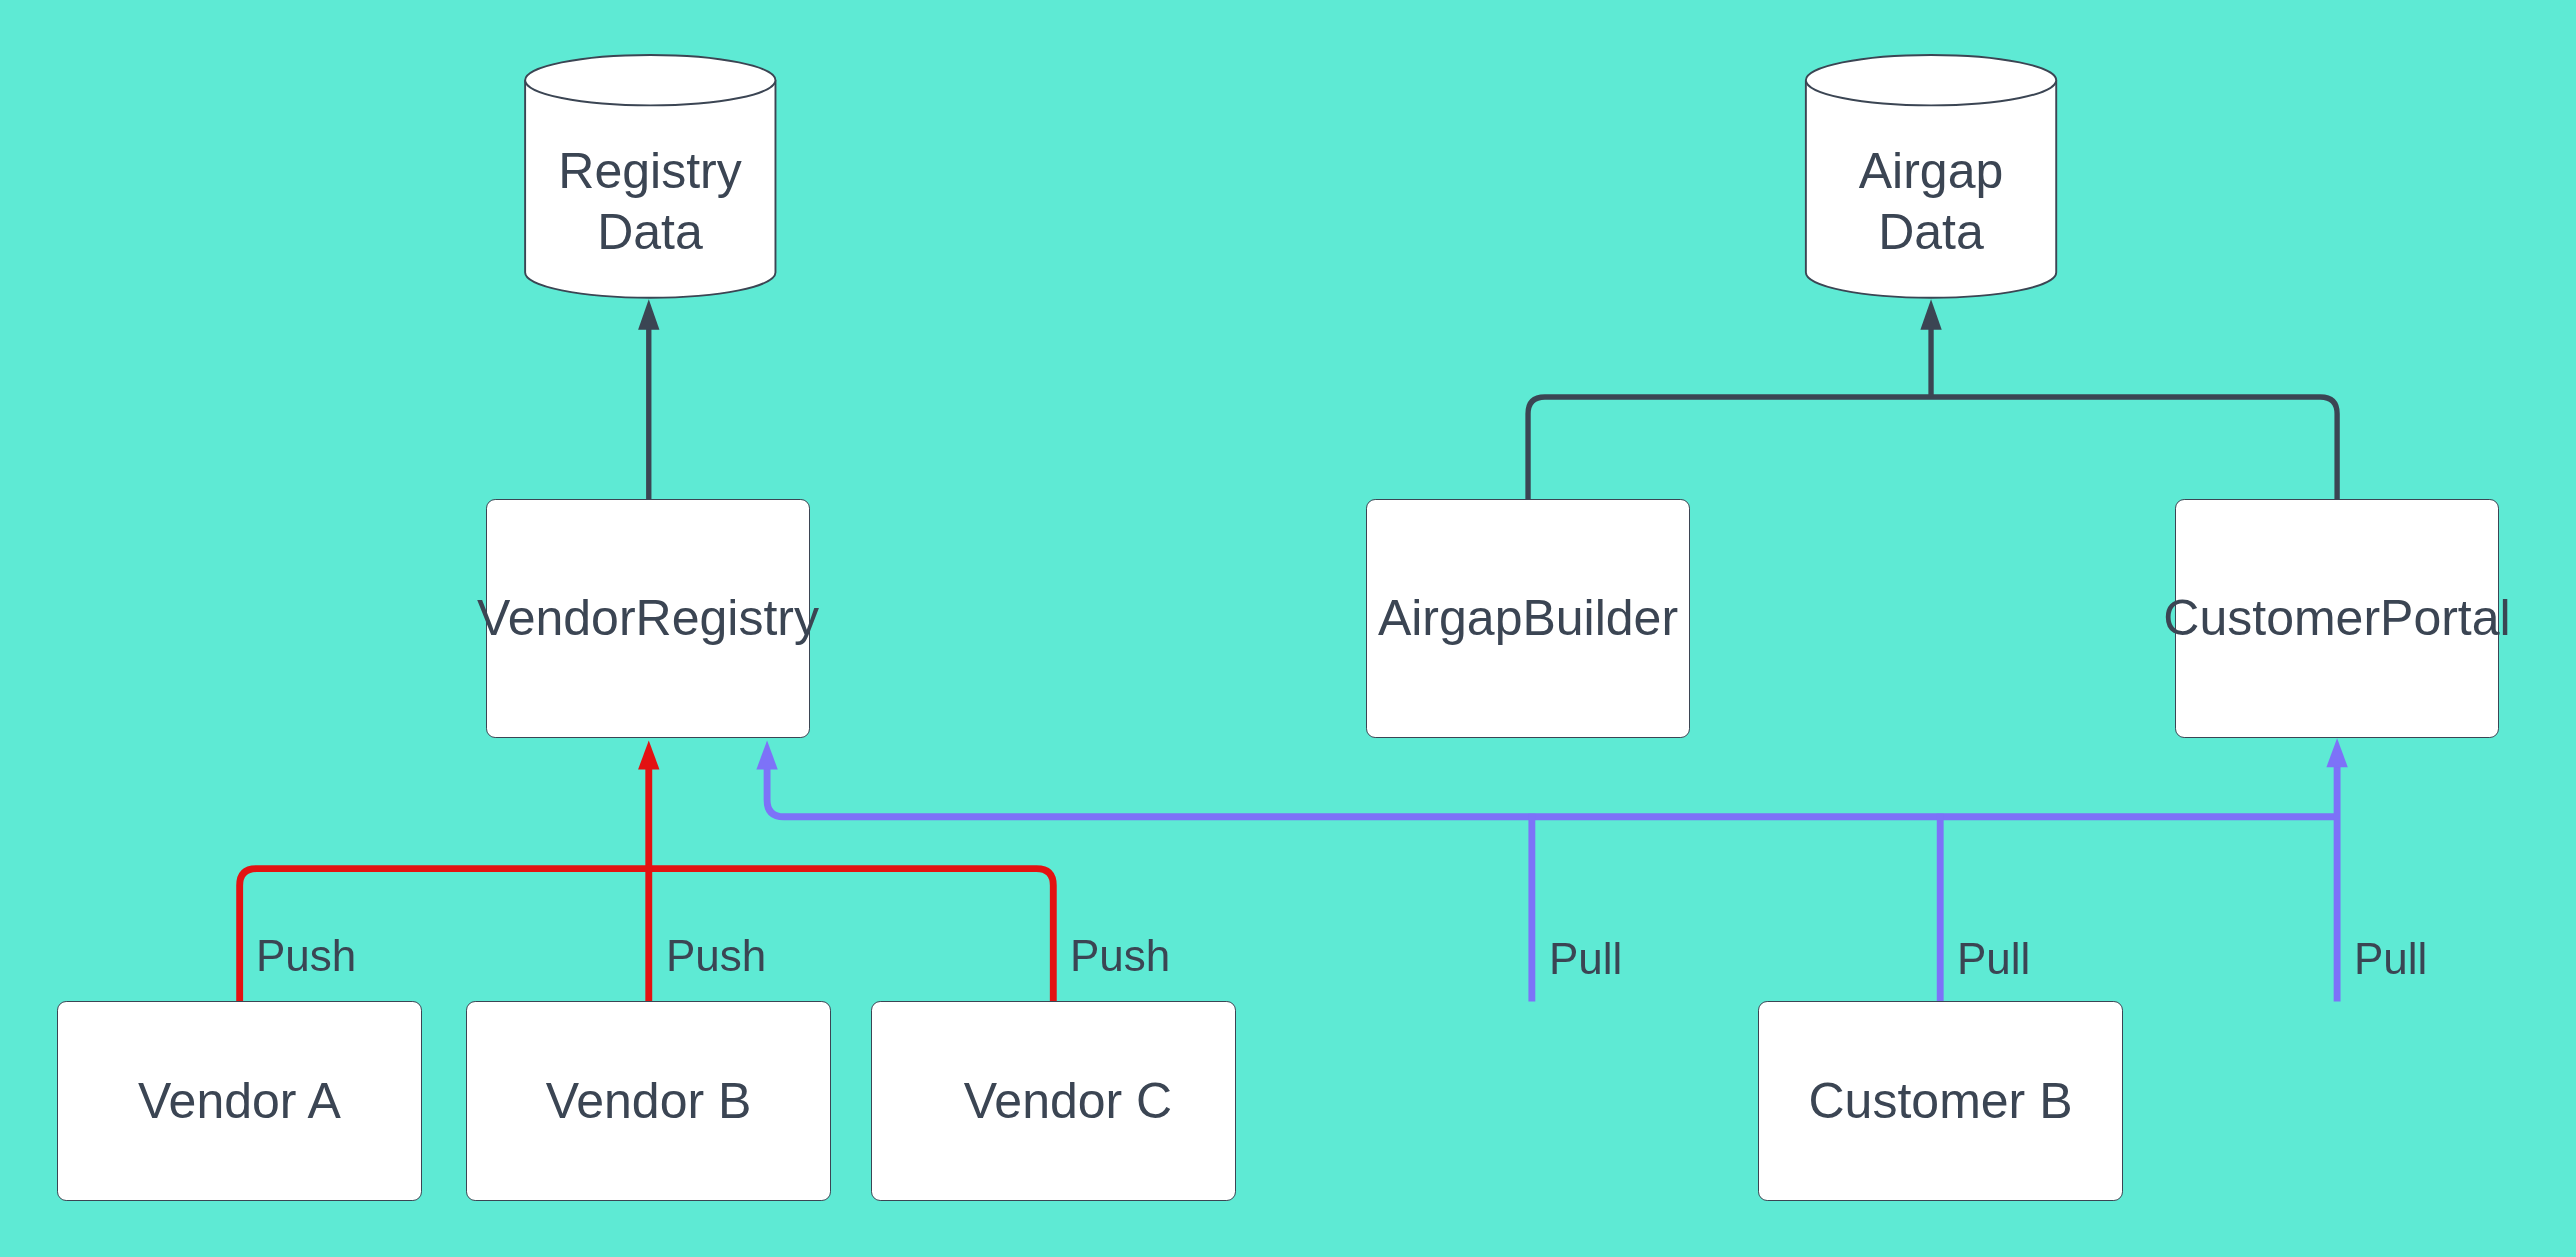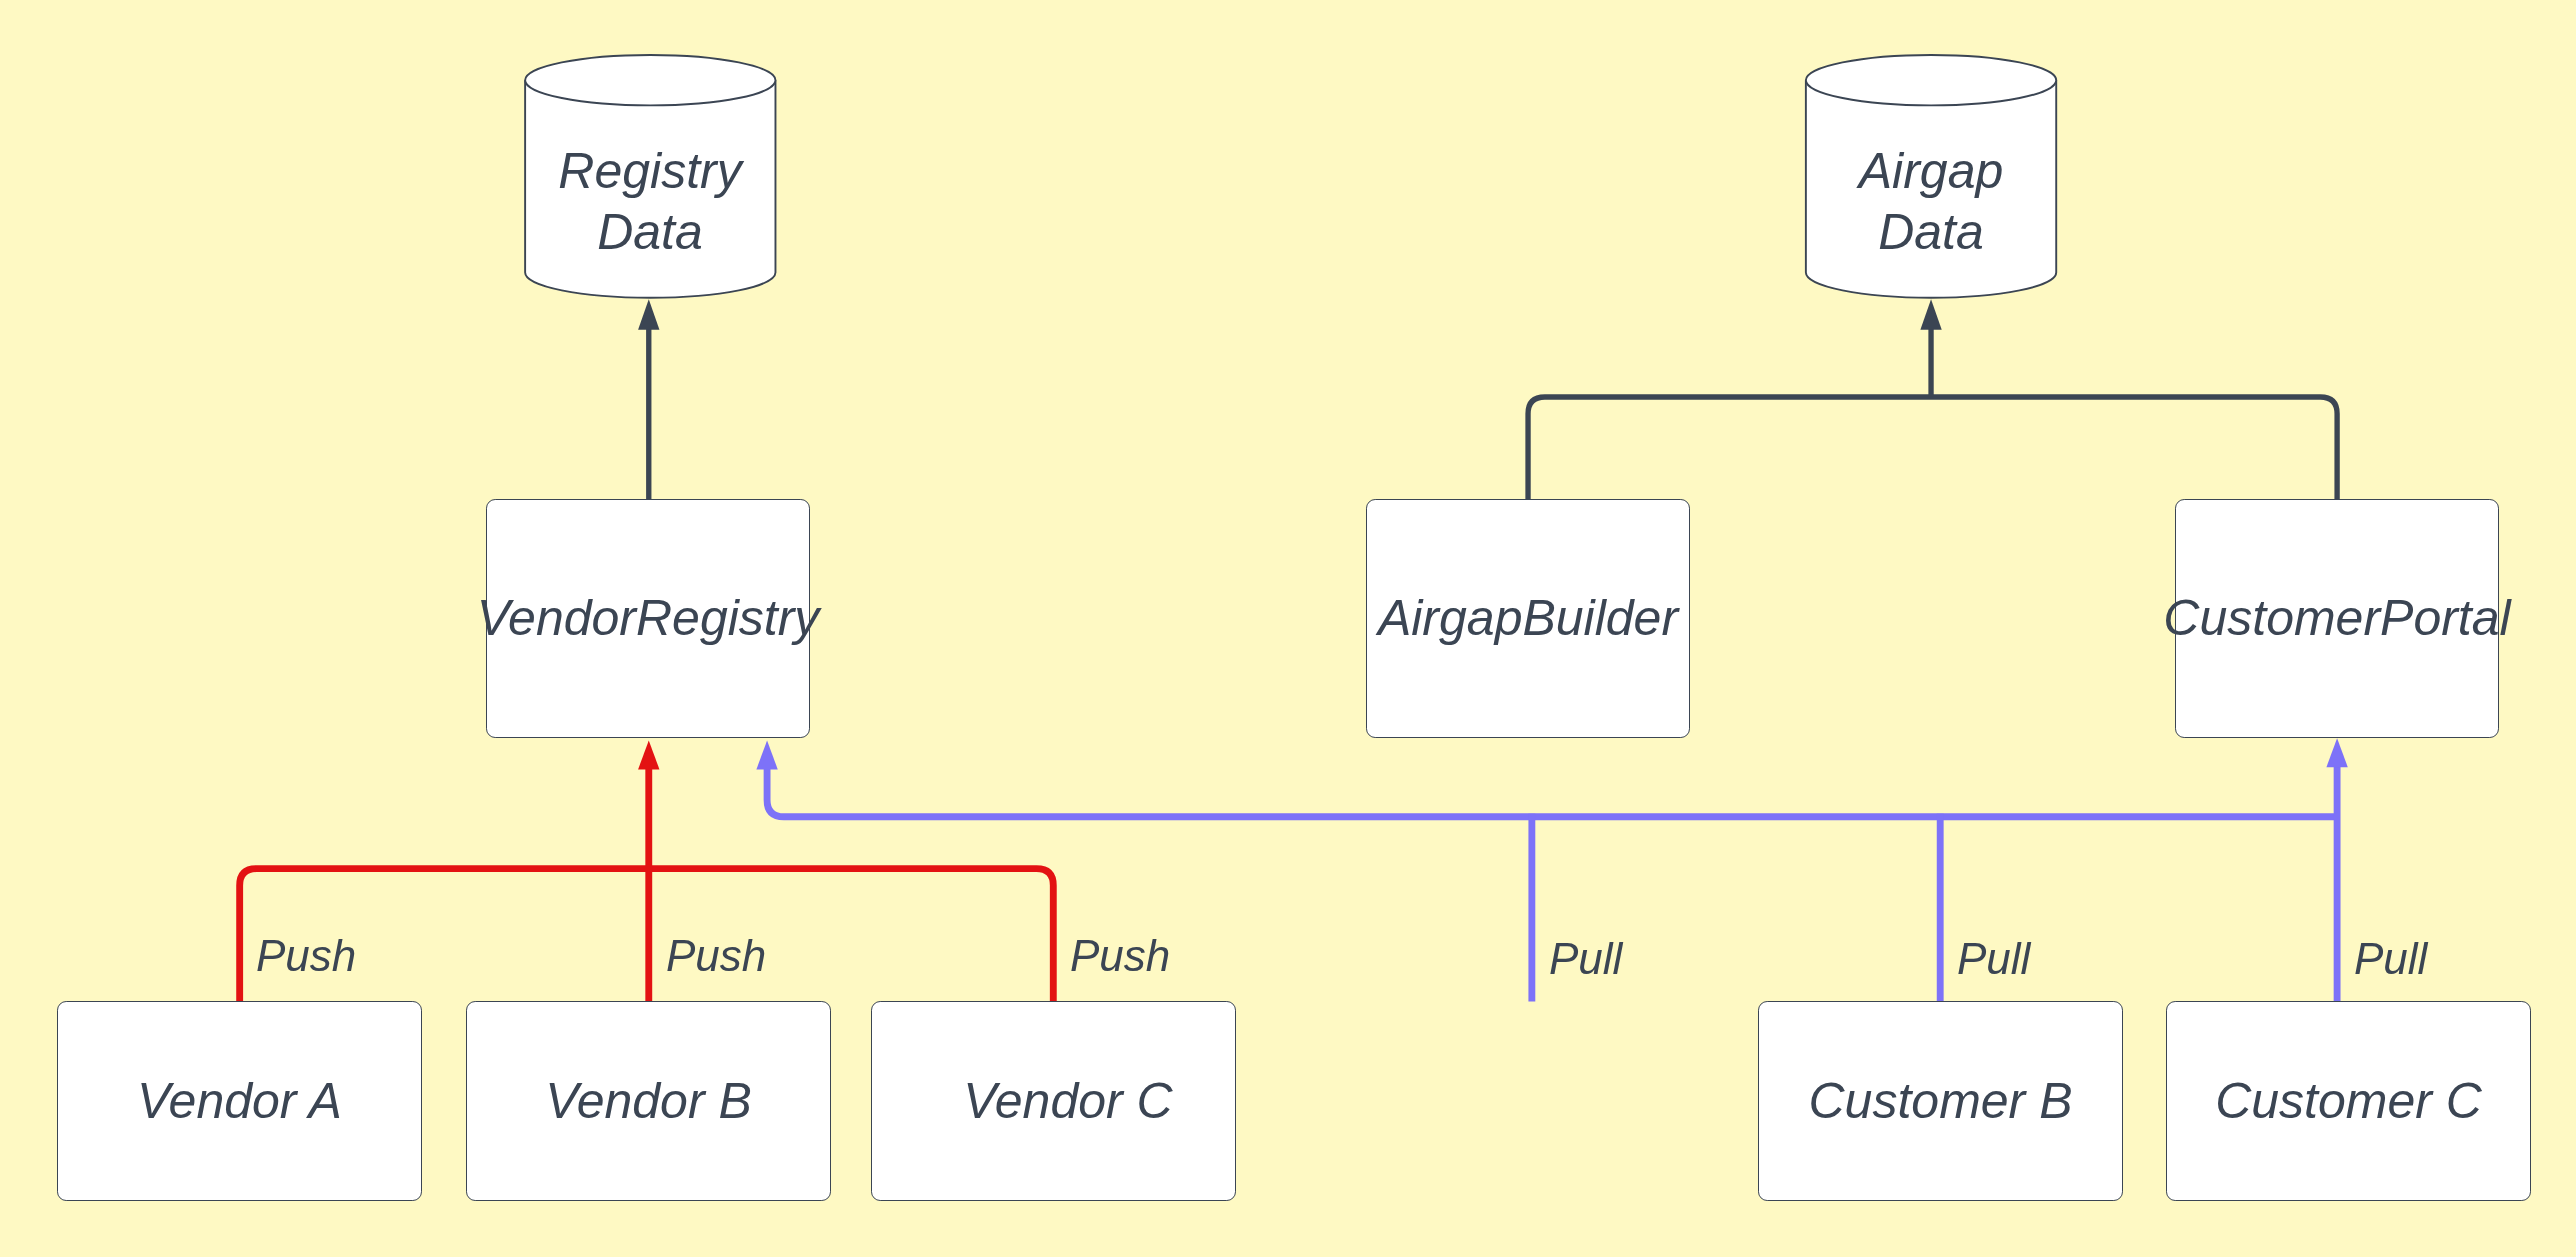--- a/index.html
+++ b/index.html
@@ -5,24 +5,23 @@
   html, body {
     margin: 0;
     padding: 0;
     background: #ffffff;
     overflow: hidden;
   }
   #canvas {
     position: relative;
     width: 2576px;
     height: 1258px;
-    background: #fef9c3;
+    background: #5eead4;
     font-family: "Liberation Sans", sans-serif;
     color: #3b4553;
-    font-style: italic;
   }
   #edge-layer {
     position: absolute;
     left: 0;
     top: 0;
   }
   .node-box {
     position: absolute;
     box-sizing: border-box;
     background: #ffffff;
@@ -127,23 +126,20 @@
   </div>
   <div class="node-box lvl3" style="left:466px;">
     <span>Vendor B</span>
   </div>
   <div class="node-box lvl3" style="left:871px;padding-left:29px;">
     <span>Vendor C</span>
   </div>
   <div class="node-box lvl3" style="left:1758px;">
     <span>Customer B</span>
   </div>
-  <div class="node-box lvl3" style="left:2166px;">
-    <span>Customer C</span>
-  </div>
 
   <div class="edge-label" style="left:256px; top:924px;">Push</div>
   <div class="edge-label" style="left:666px; top:924px;">Push</div>
   <div class="edge-label" style="left:1070px; top:924px;">Push</div>
   <div class="edge-label" style="left:1549px; top:927px;">Pull</div>
   <div class="edge-label" style="left:1957px; top:927px;">Pull</div>
   <div class="edge-label" style="left:2354px; top:927px;">Pull</div>
 
 </div>
 

